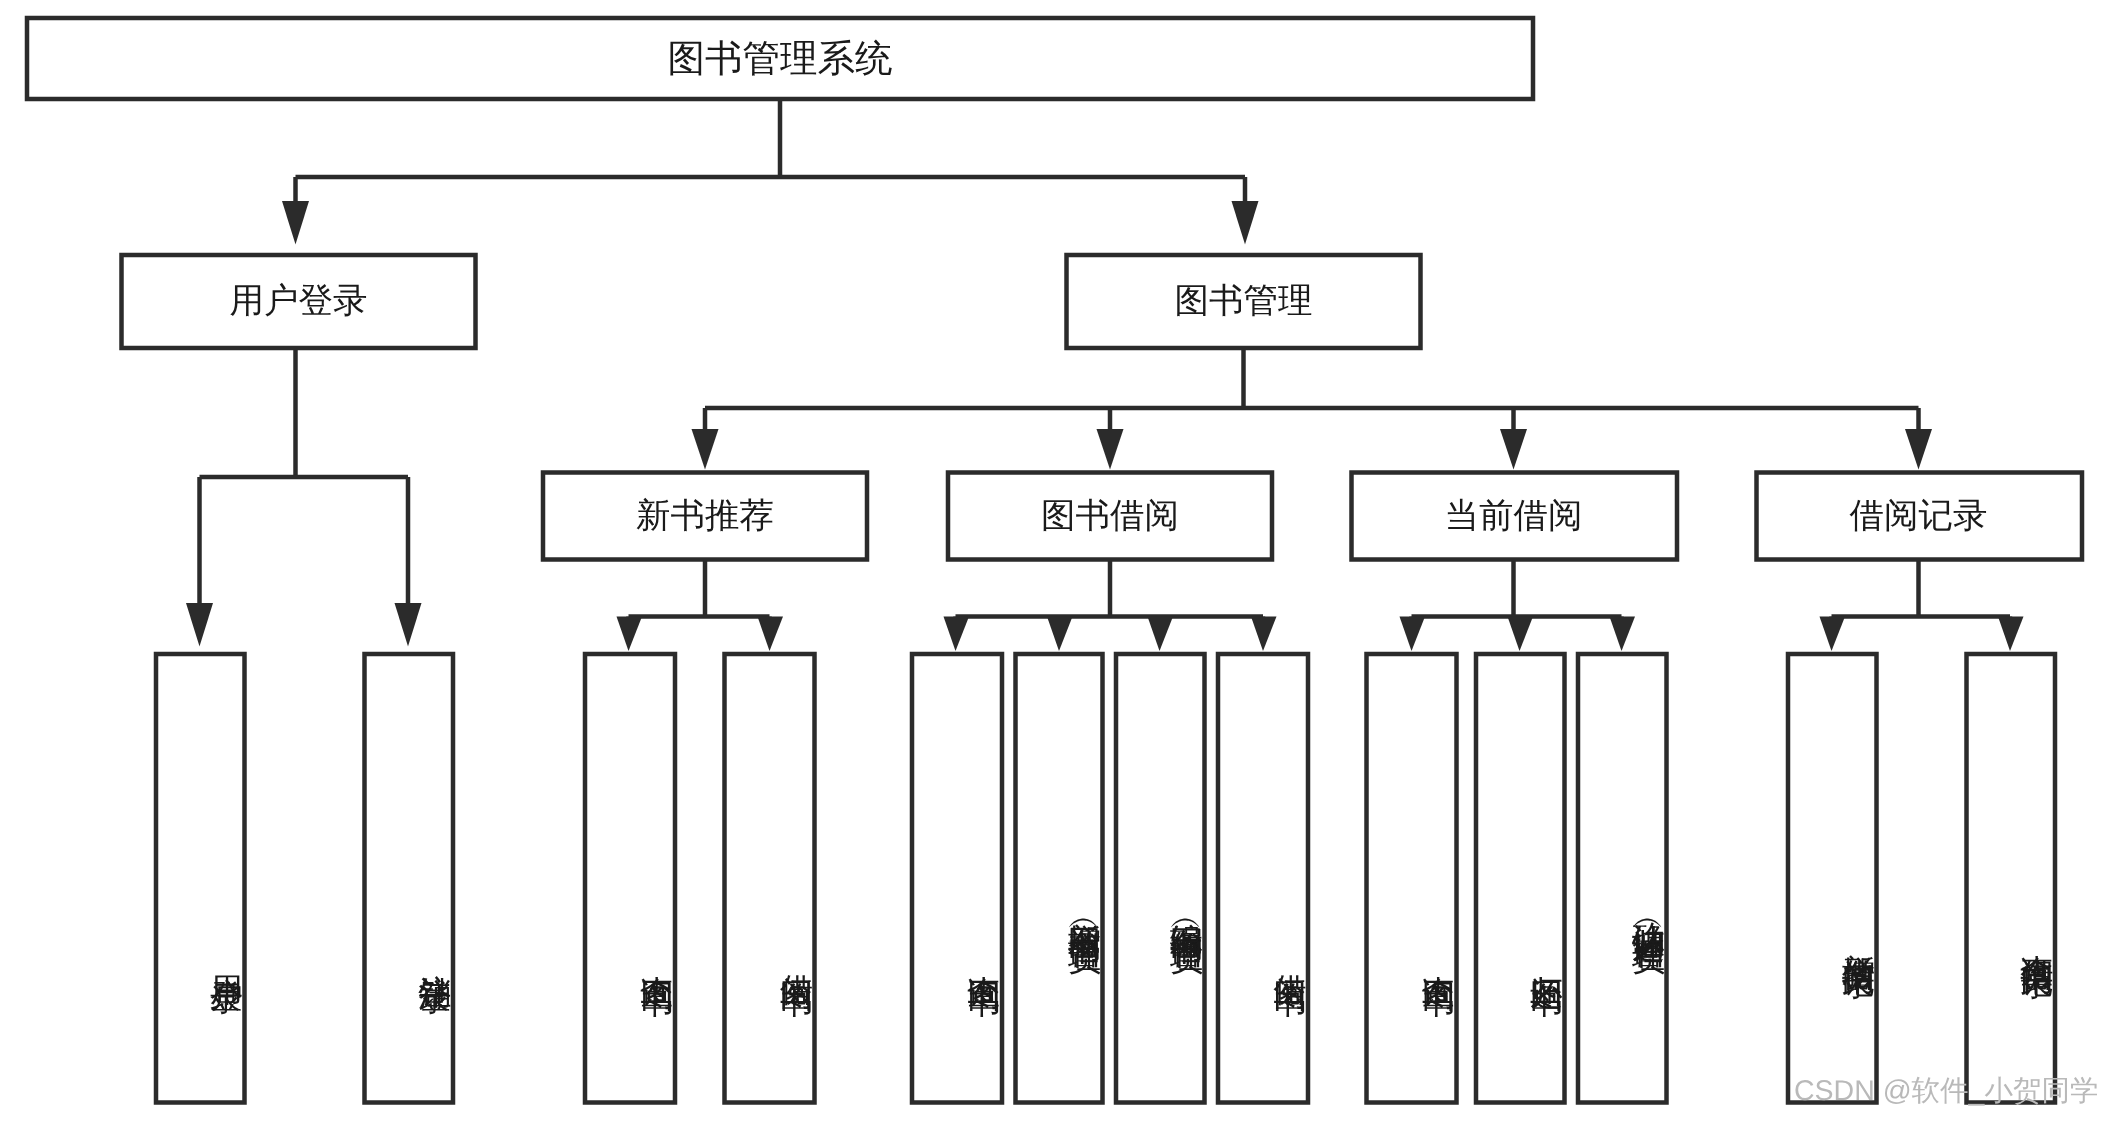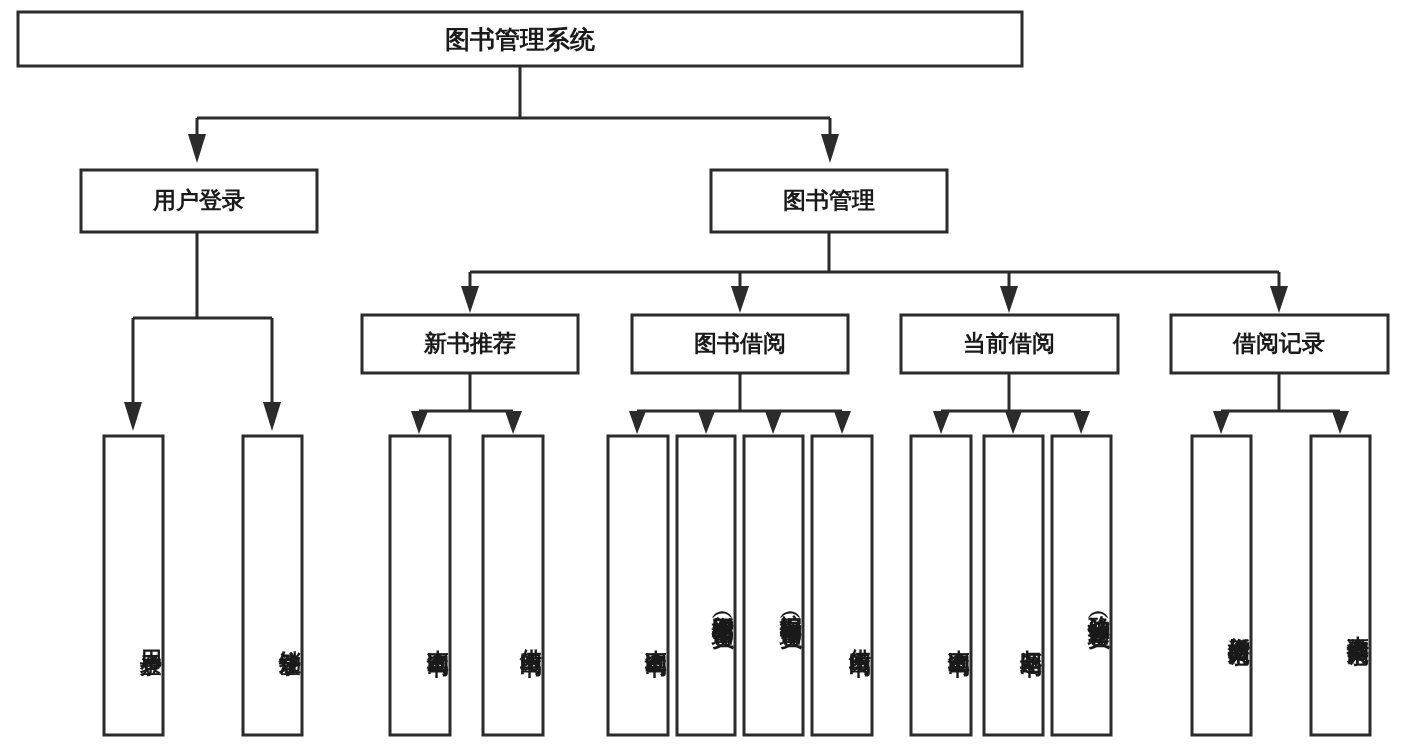--- a/index.html
+++ b/index.html
@@ -12,21 +12,20 @@
     width: 1405px;
     height: 747px;
     font-family: "Liberation Sans", "DejaVu Sans", sans-serif;
     overflow: hidden;
     position: relative;
   }
   #diagram-root {
     position: relative;
     width: 1405px;
     height: 747px;
-    font-weight: bold;
   }
   svg.flow {
     position: absolute;
     top: 0;
     left: 0;
     width: 1405px;
     height: 747px;
     display: block;
   }
   .node-box {
@@ -218,14 +217,15 @@
       <div class="vlabel" style="left: 677px; width: 58px; top: 477.5px; height: 257.5px;">新增图书（管理员）</div>
       <div class="vlabel" style="left: 744px; width: 59px; top: 477.5px; height: 257.5px;">编辑图书（管理员）</div>
       <div class="vlabel" style="left: 812px; width: 60px; top: 537.5px; height: 197.5px;">借阅图书</div>
       <div class="vlabel" style="left: 911px; width: 60px; top: 537.5px; height: 197.5px;">查询图书</div>
       <div class="vlabel" style="left: 984px; width: 59px; top: 537.5px; height: 197.5px;">归还图书</div>
       <div class="vlabel" style="left: 1052px; width: 59px; top: 477.5px; height: 257.5px;">确认归还（管理员）</div>
       <div class="vlabel" style="left: 1192px; width: 59px; top: 513.5px; height: 221.5px;">新增借阅记录</div>
       <div class="vlabel" style="left: 1311px; width: 59px; top: 513.5px; height: 221.5px;">查询借阅记录</div>
     </div>
 
+  <div class="watermark" style="left:1196px; top:714px;">CSDN @软件_小贺同学</div>
 
 </div>
 
 </body></html>

